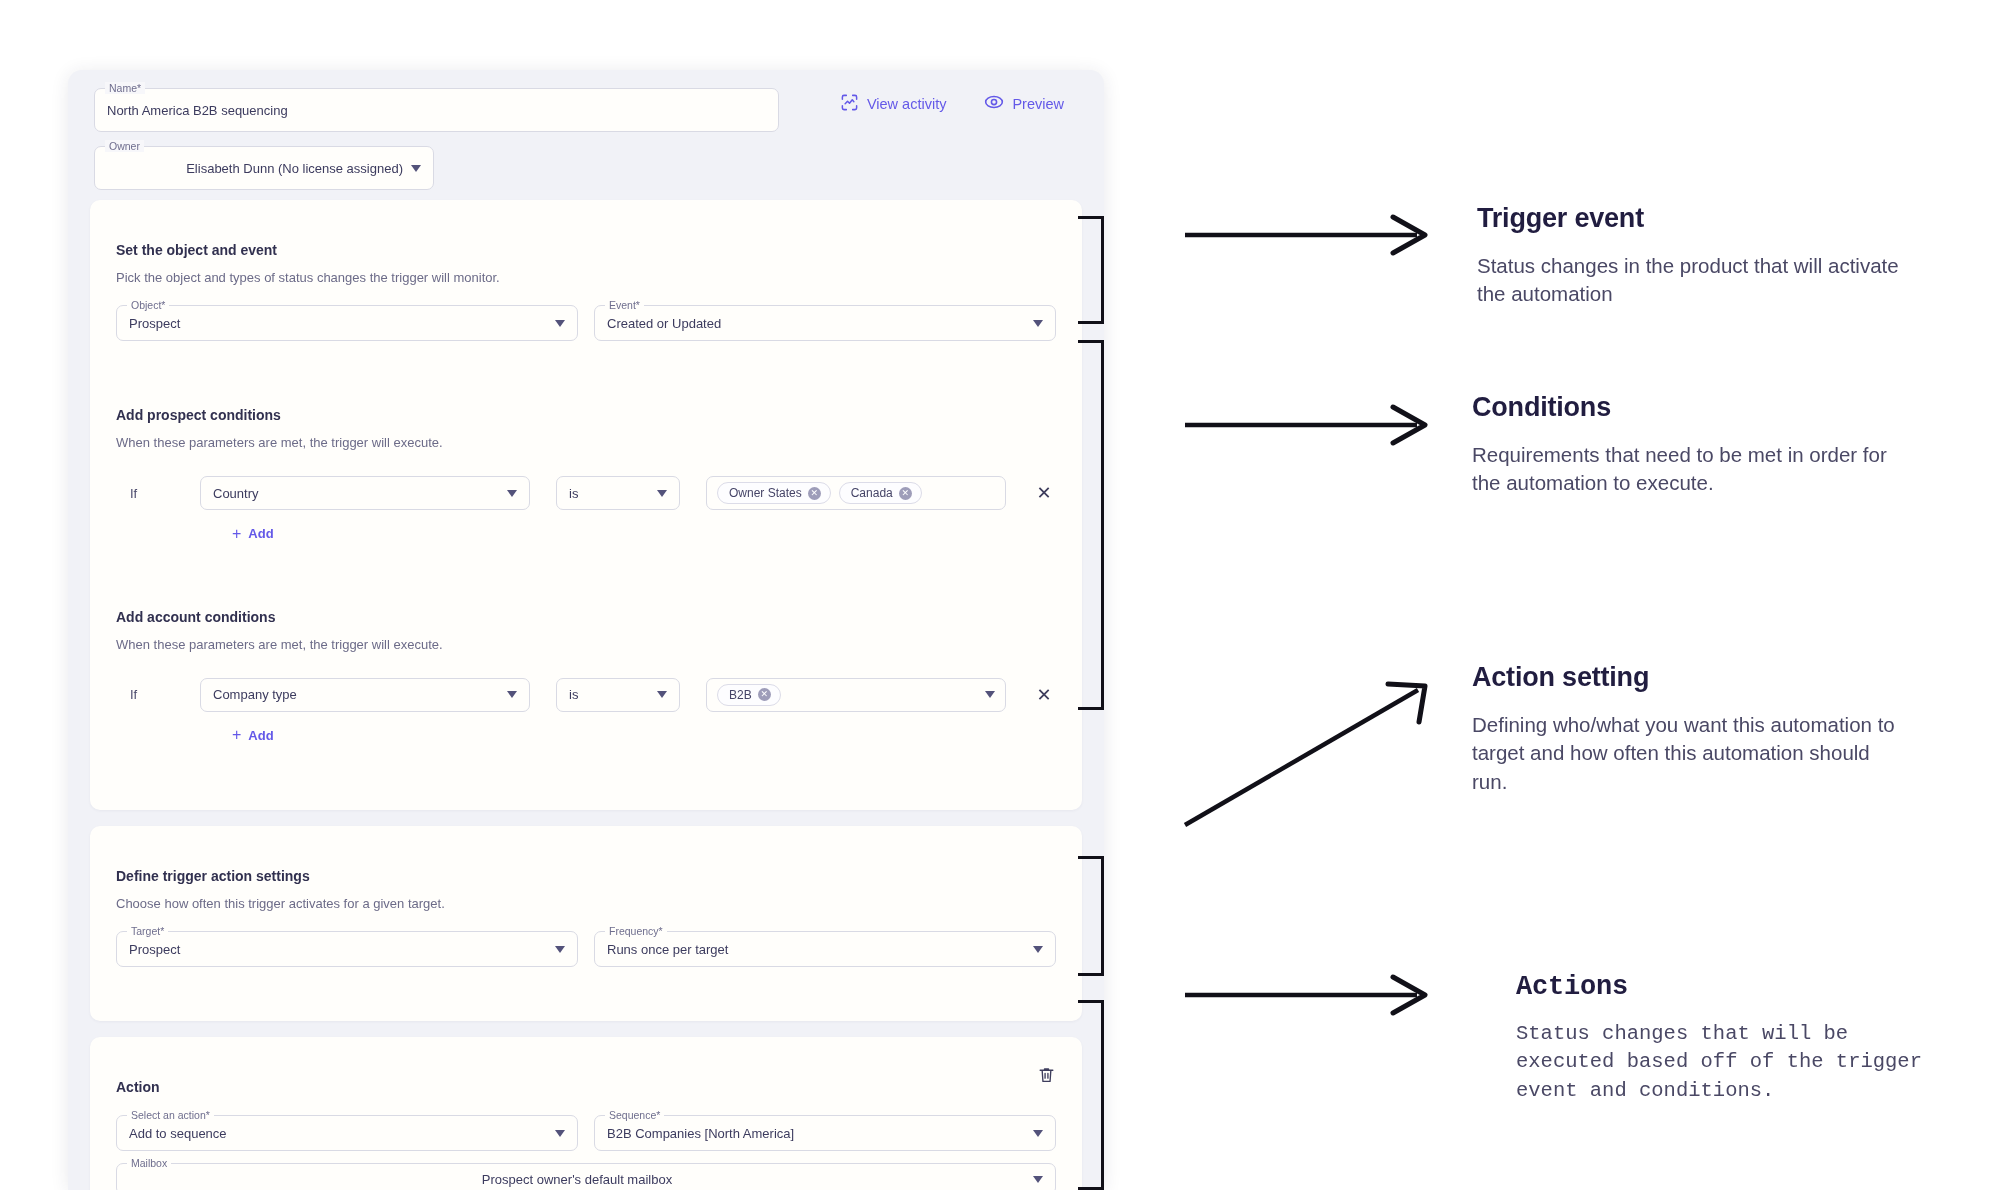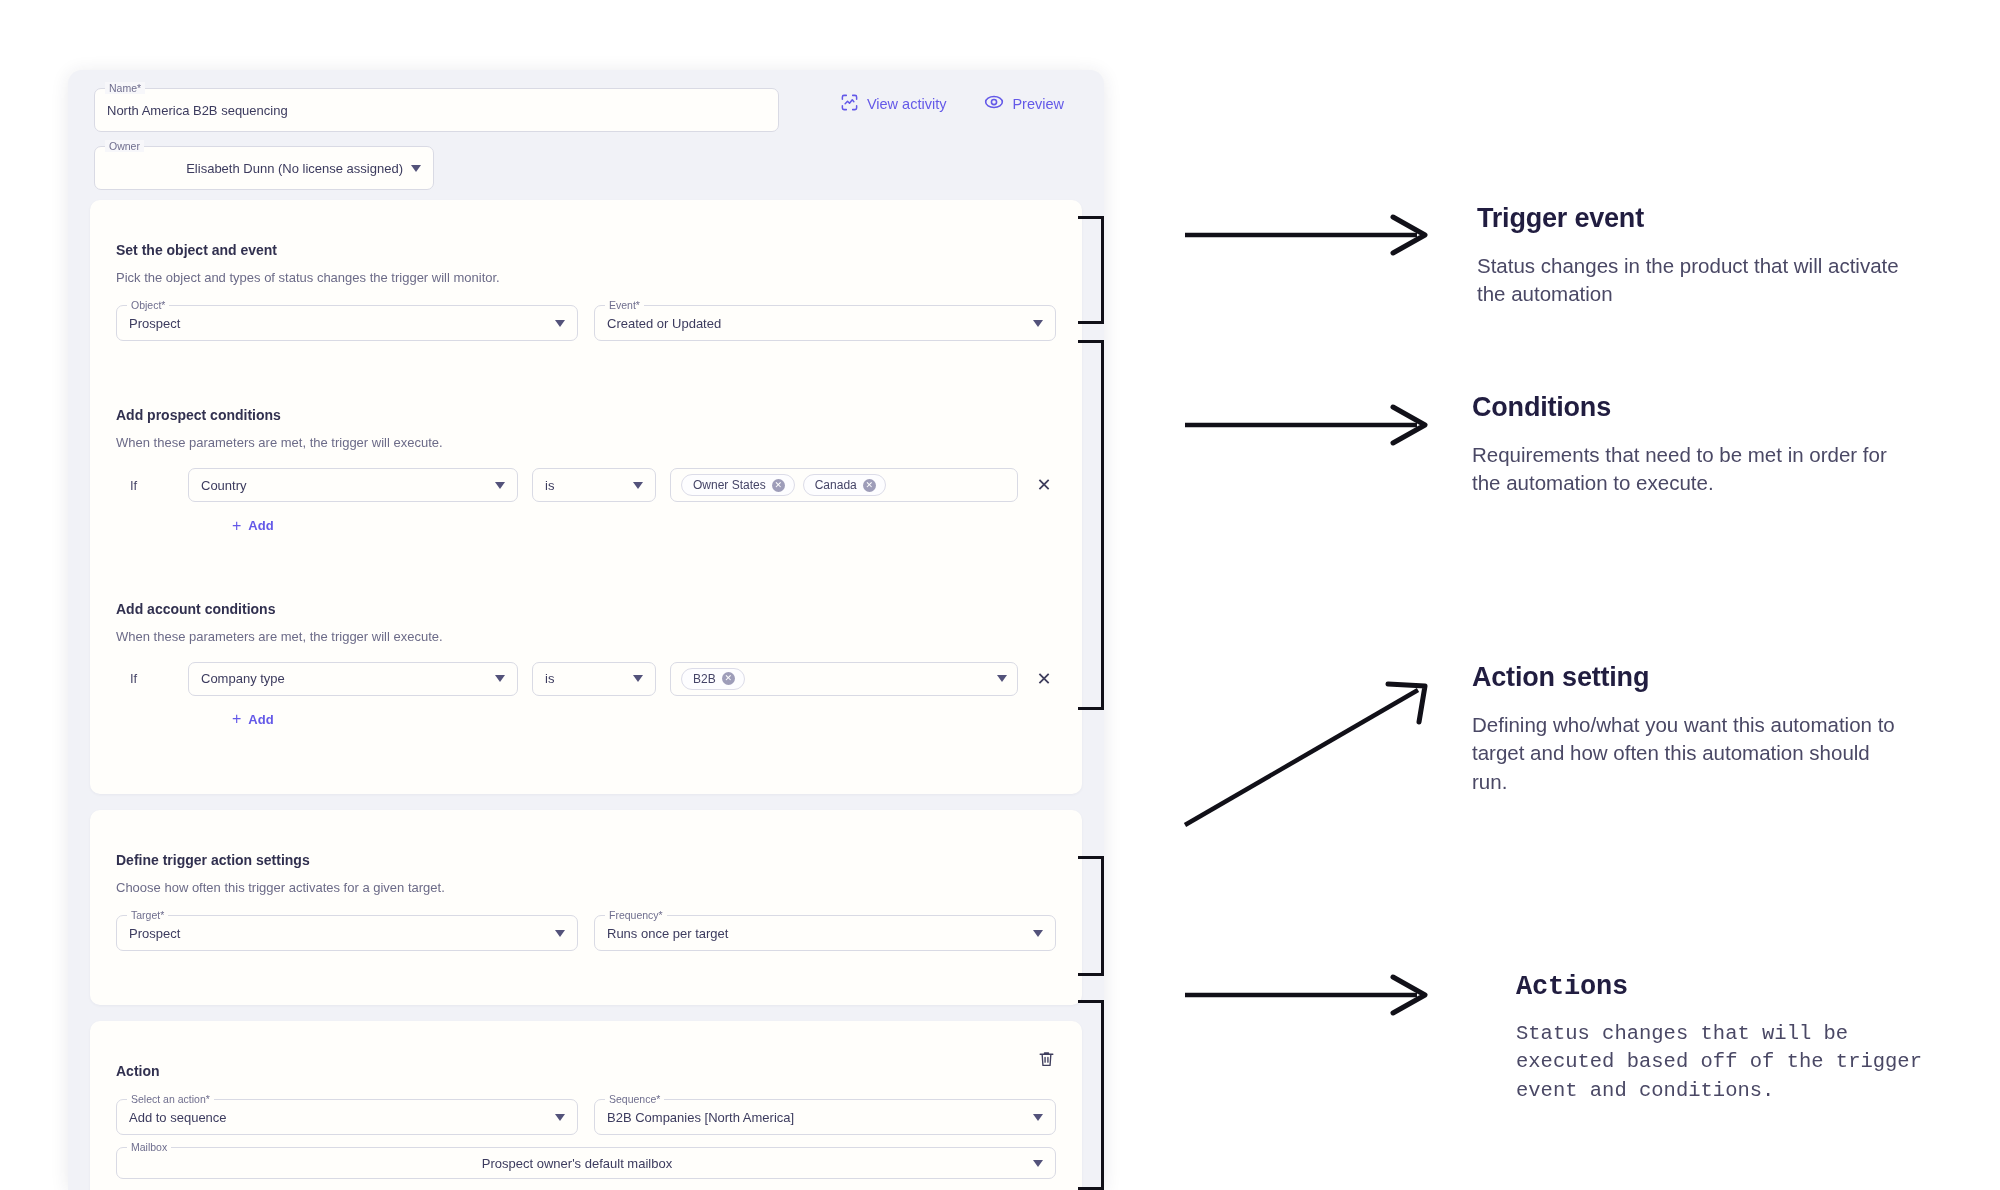--- a/index.html
+++ b/index.html
@@ -91,21 +91,21 @@
     margin-bottom: 12px;
     margin-top: 20px;
   }
   .sec-sub { font-size: 13px; color: #6c6b88; }
 
   .row2 { display:flex; gap: 16px; margin-top: 20px; }
   .row2 > .field { flex: 1; height: 36px; }
 
   .block-gap { height: 46px; }
 
-  .cond-row { display:flex; align-items:center; gap: 14px; margin-top: 18px; }
+  .cond-row { display:flex; align-items:center; gap: 26px; margin-top: 26px; }
   .if-lbl { font-size: 13px; color: #4b4a6b; width: 58px; padding-left: 14px; }
   .cond-attr { width: 330px; height: 34px; }
   .cond-op { width: 124px; height: 34px; }
   .cond-val {
     flex: 1; min-height: 34px;
     border: 1px solid #d9dae4; border-radius: 7px; background:#fffefb;
     display:flex; align-items:center; gap: 8px; padding: 0 10px;
   }
   .chip {
     display:inline-flex; align-items:center; gap: 6px;

